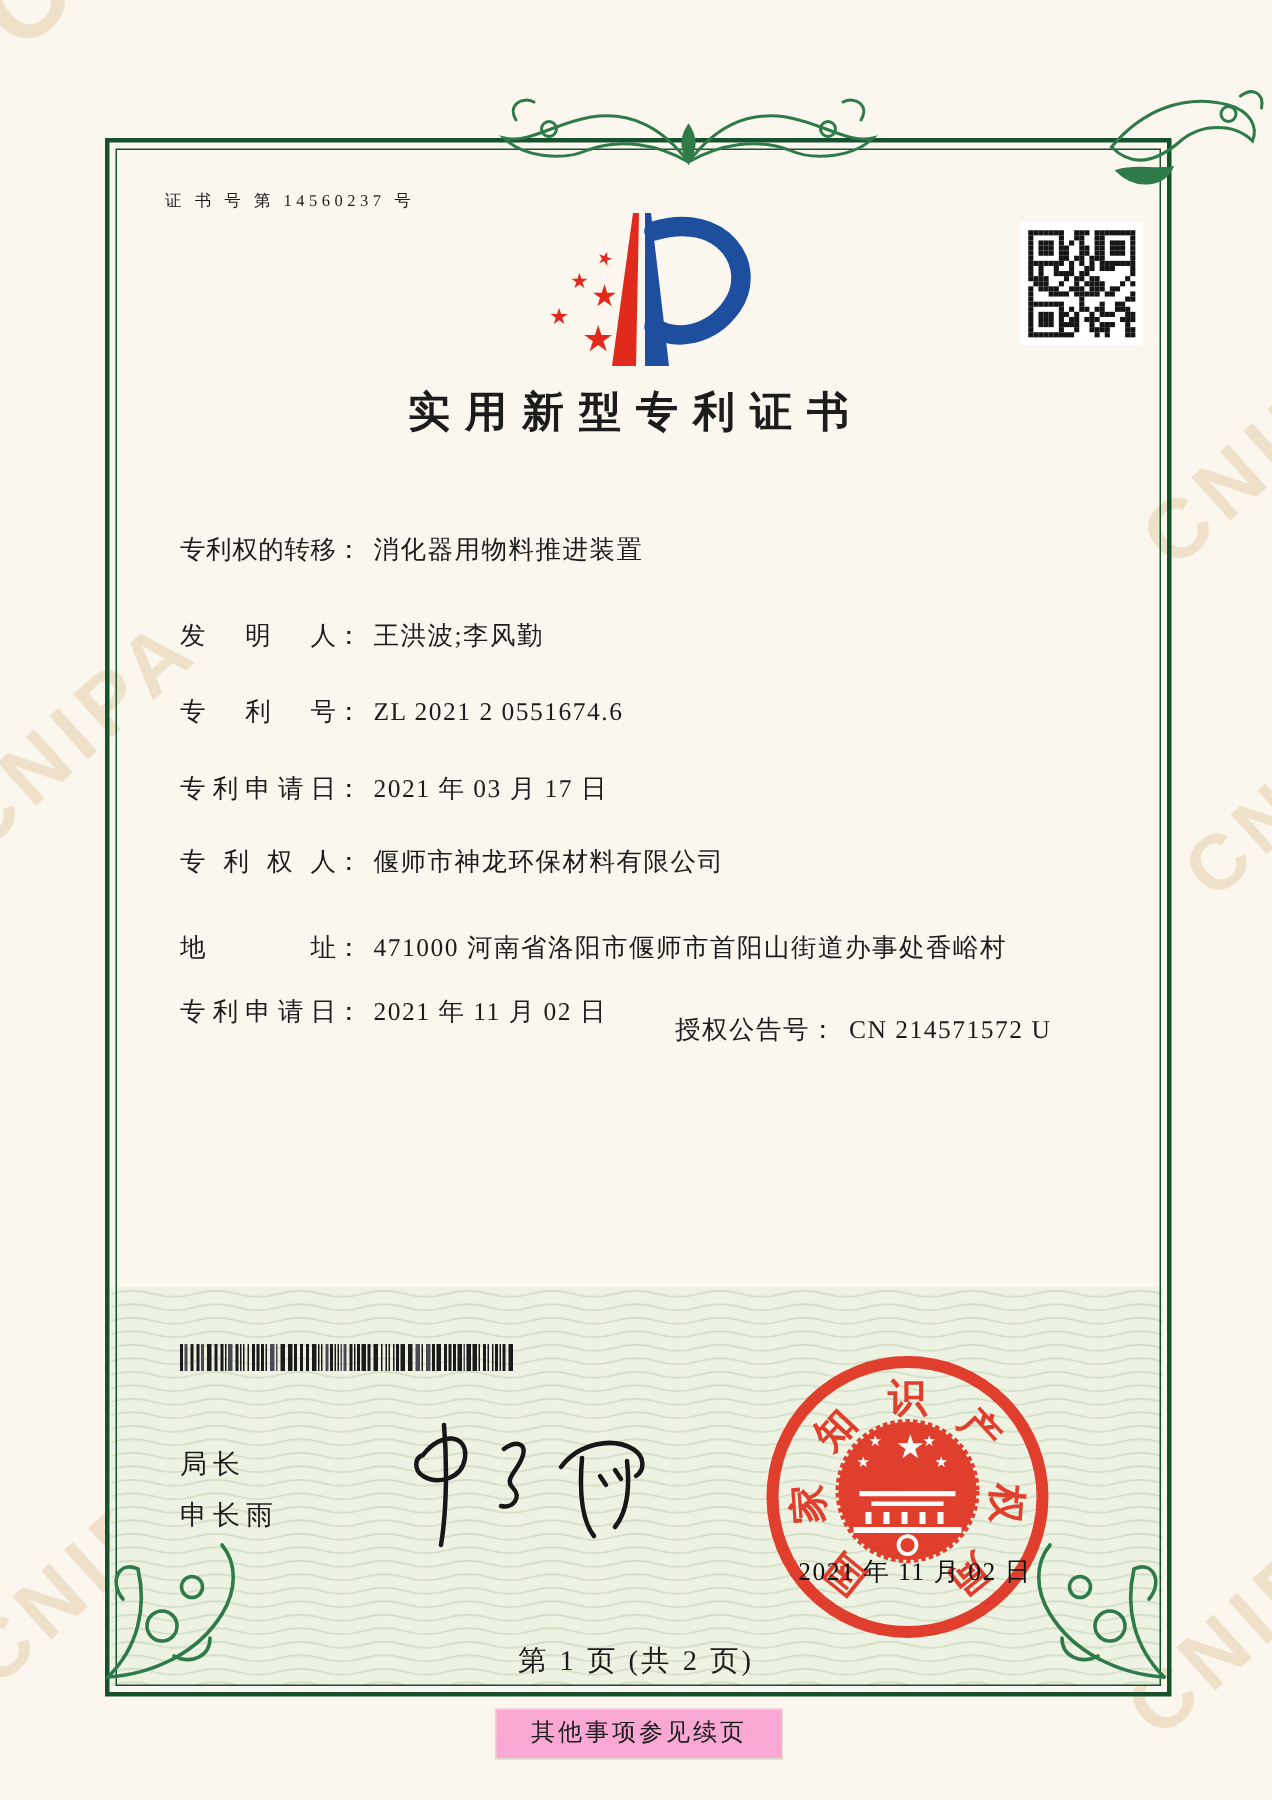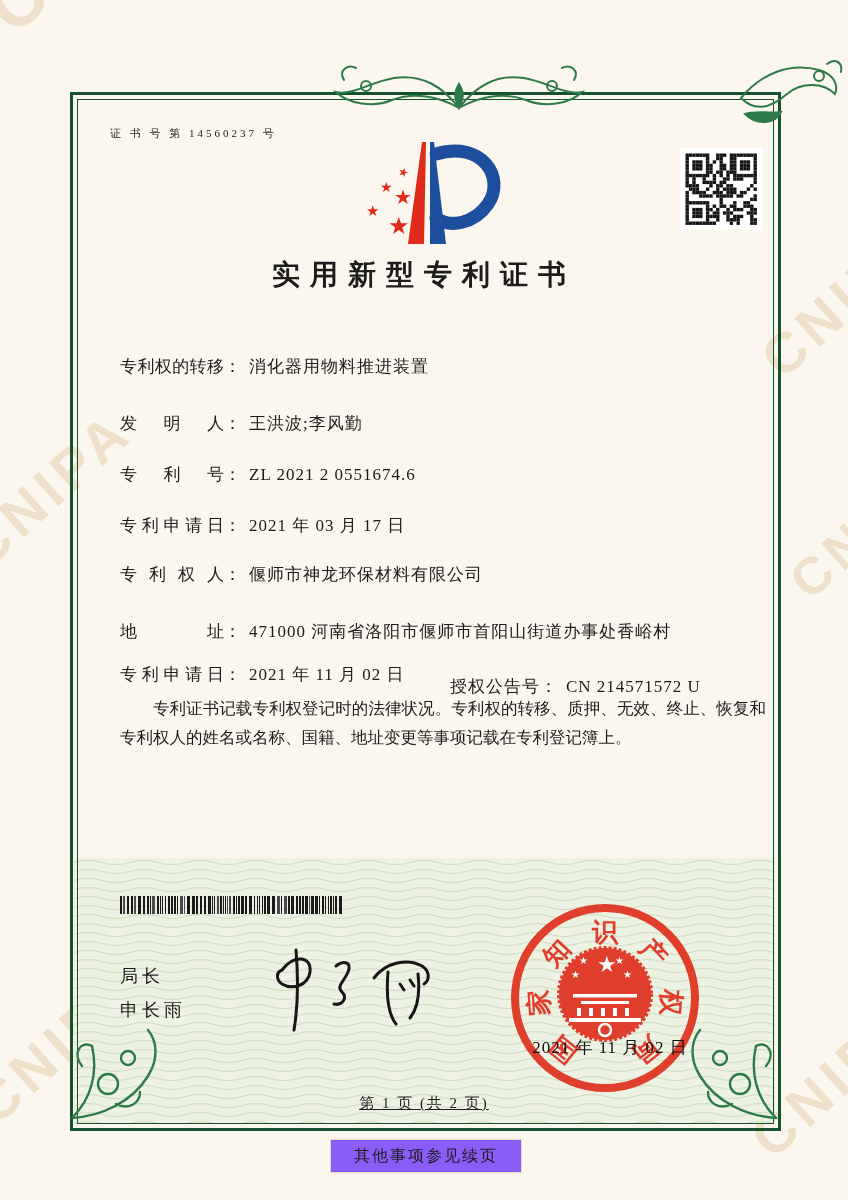--- a/index.html
+++ b/index.html
@@ -30,23 +30,23 @@
   
   .paras{position:absolute;left:120px;top:694px;width:646px;font-size:16.5px;
       line-height:29px;text-align:justify;}
   .paras p{margin:0;text-indent:2em;}
   
   .officer{position:absolute;left:120px;font-size:18px;
       font-family:Liberation Serif, serif;letter-spacing:4px;}
   .o1{top:964px}.o2{top:998px}
   
   .page-footer{position:absolute;left:0;top:1094px;width:100%;text-align:center;
-      font-size:15px;letter-spacing:2px;text-decoration:underline;}
+      font-size:19px;letter-spacing:2px;}
   .note-box{position:absolute;left:330px;top:1139px;width:190px;height:32px;
-      background:#8b5cf6;border:1px solid #e3dccb;text-align:center;
+      background:#f9a8d4;border:1px solid #e3dccb;text-align:center;
       line-height:32px;font-size:16px;letter-spacing:2px;}
   
   .seal{position:absolute;left:505px;top:898px;width:200px;height:200px;}
   .seal-date{position:absolute;left:520px;top:1036px;width:180px;text-align:center;
       font-size:17px;color:#111;letter-spacing:1px;}
   
   .qr{position:absolute;left:680px;top:148px;width:82px;height:82px;background:#fff;}
   .barcode{position:absolute;left:120px;top:896px;width:228px;height:18px;}
   .logo{position:absolute;left:342px;top:138px;width:172px;height:114px;}
   .signature{position:absolute;left:252px;top:944px;width:190px;height:92px;}
@@ -402,21 +402,20 @@
   <span class="flabel">地址</span><span>：</span><span class="fvalue">471000 河南省洛阳市偃师市首阳山街道办事处香峪村</span>
 </div>
 <div class="frow r7">
   <span class="flabel">专利申请日</span><span>：</span><span class="fvalue">2021 年 11 月 02 日</span>
 </div>
 <div class="grant-no">
   <span class="glabel">授权公告号：</span><span class="fvalue">CN 214571572 U</span>
 </div>
 
 <div class="paras">
-  <p>专利证书记载专利权登记时的法律状况。专利权的转移、质押、无效、终止、恢复和专利权人的姓名或名称、国籍、地址变更等事项记载在专利登记簿上。</p>
 </div>
 
 <div class="barcode">
   <svg id="barcode-svg" width="228" height="18">
       <rect x="0" y="0" width="2" height="18" fill="#1a1a1a"></rect>
       <rect x="3" y="0" width="2" height="18" fill="#4a4a55"></rect>
       <rect x="7" y="0" width="2" height="18" fill="#1a1a1a"></rect>
       <rect x="11" y="0" width="2" height="18" fill="#1a1a1a"></rect>
       <rect x="14" y="0" width="2" height="18" fill="#4a4a55"></rect>
       <rect x="18" y="0" width="3" height="18" fill="#1a1a1a"></rect>

